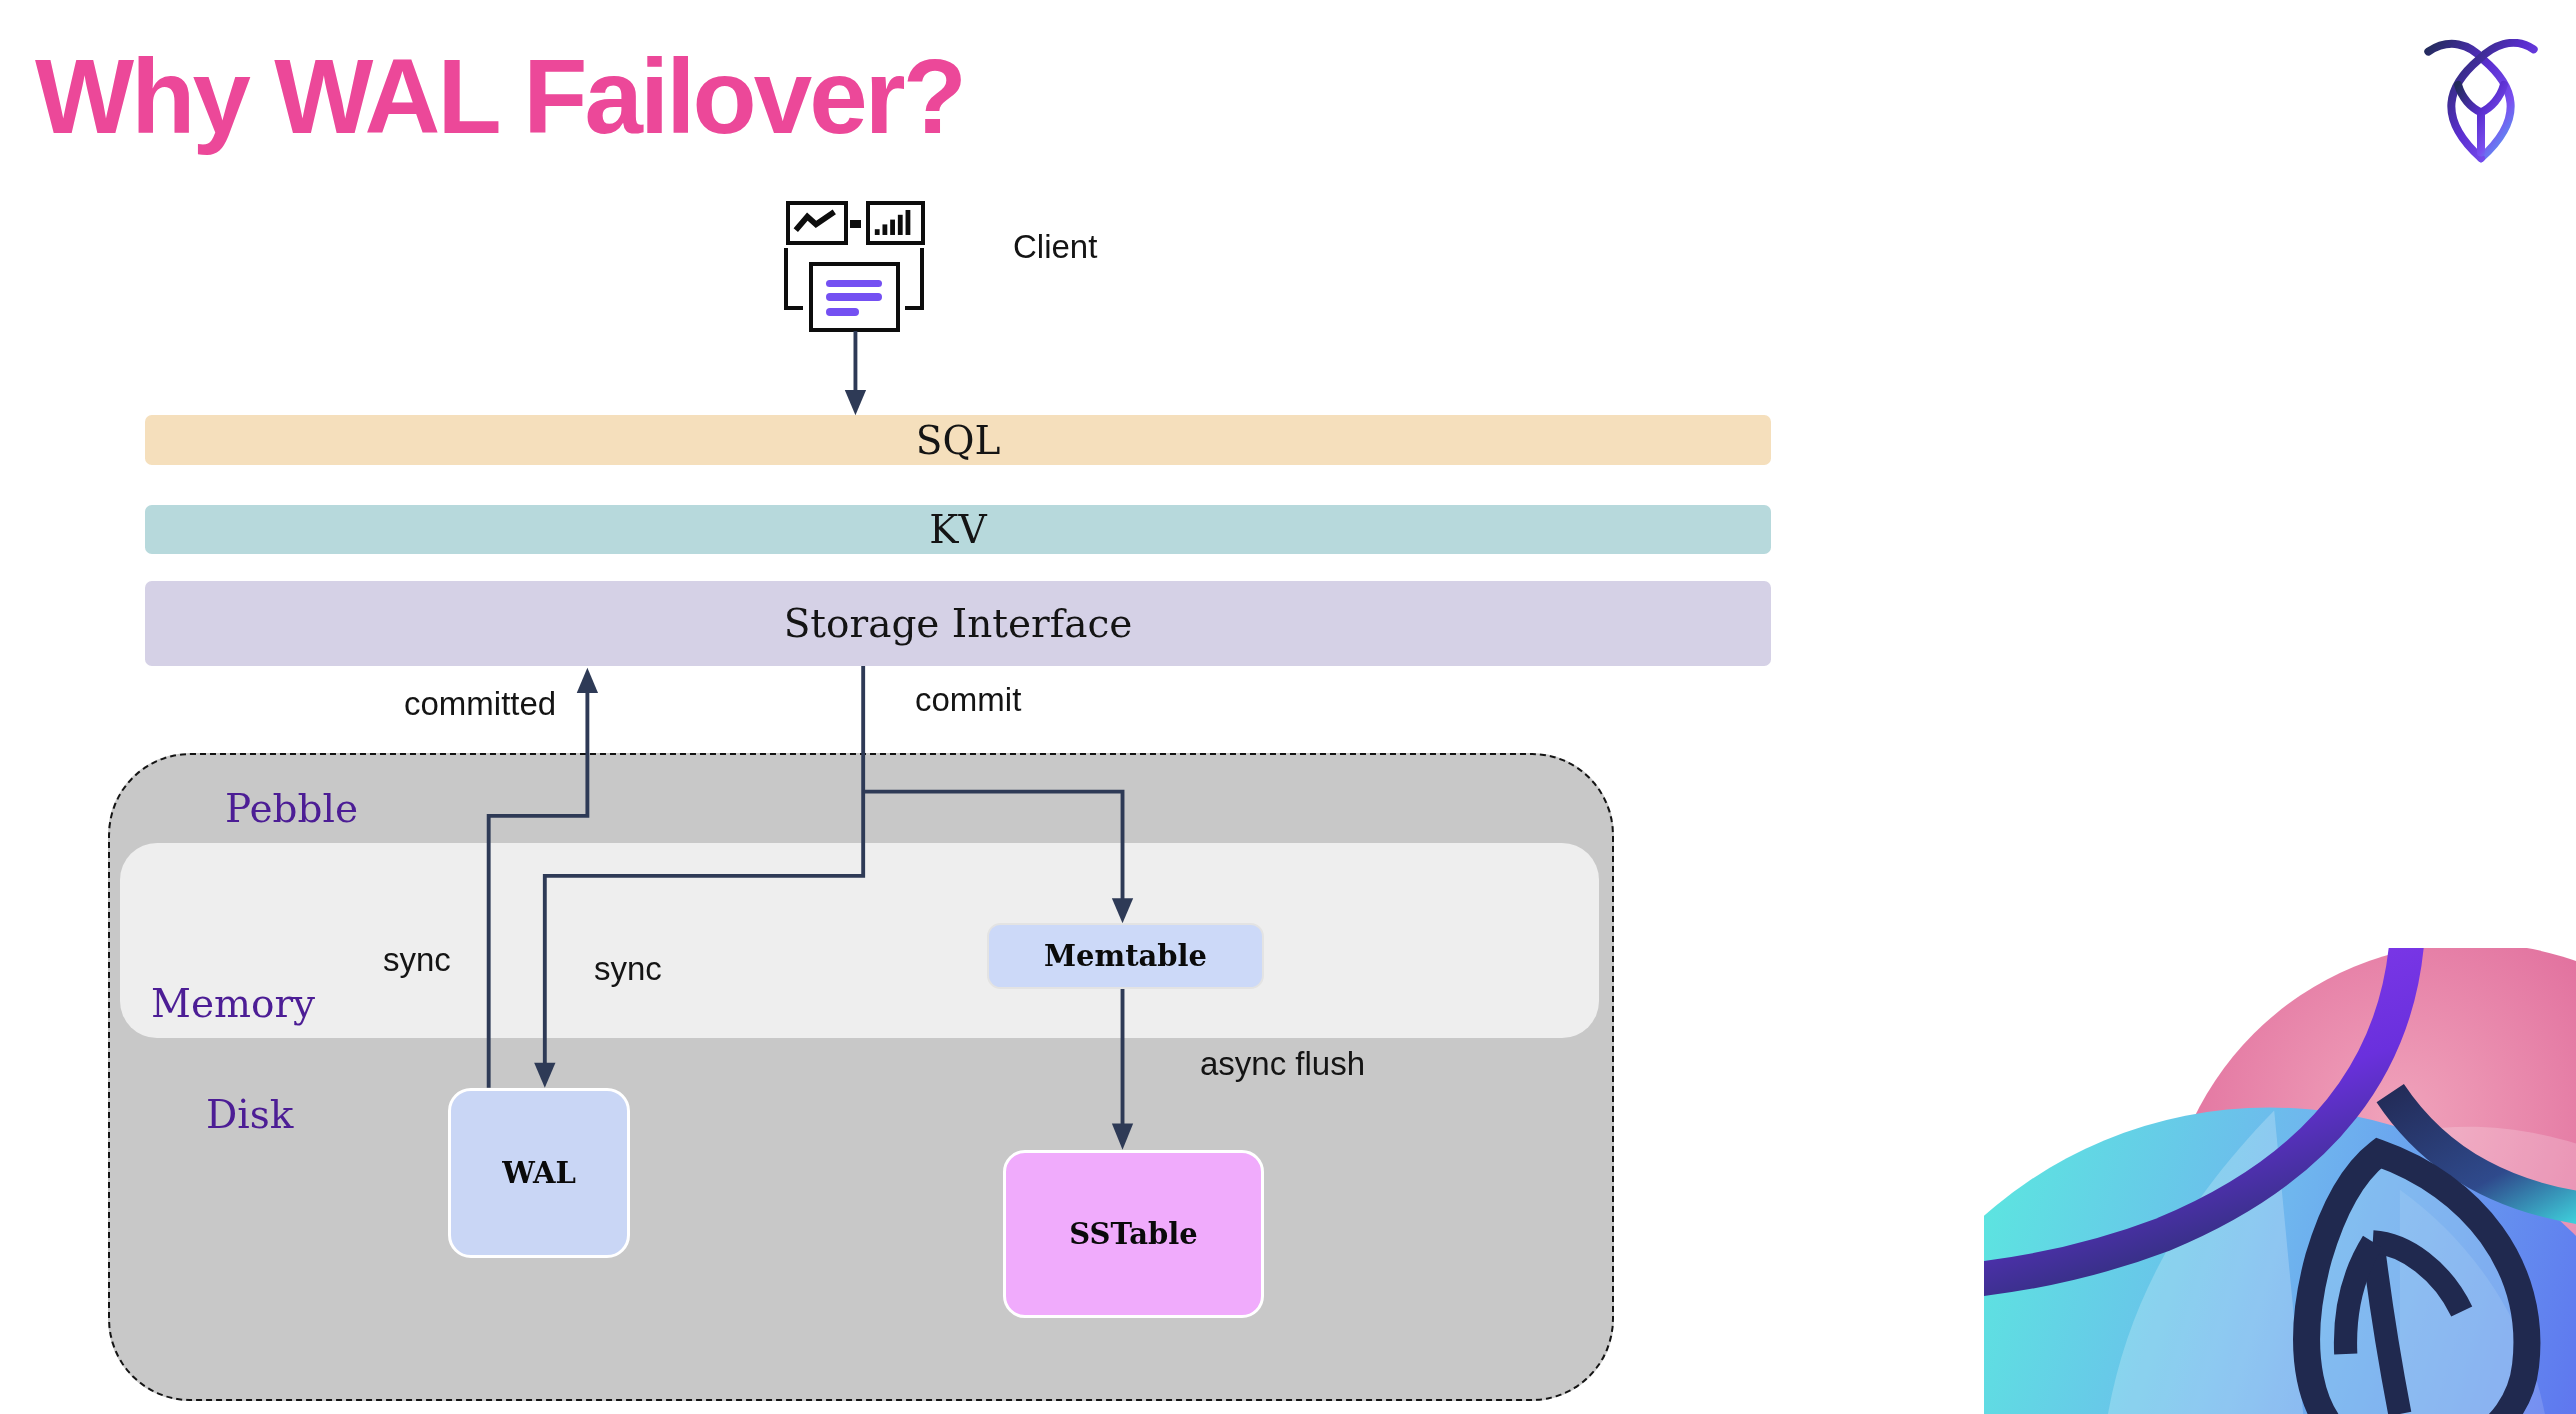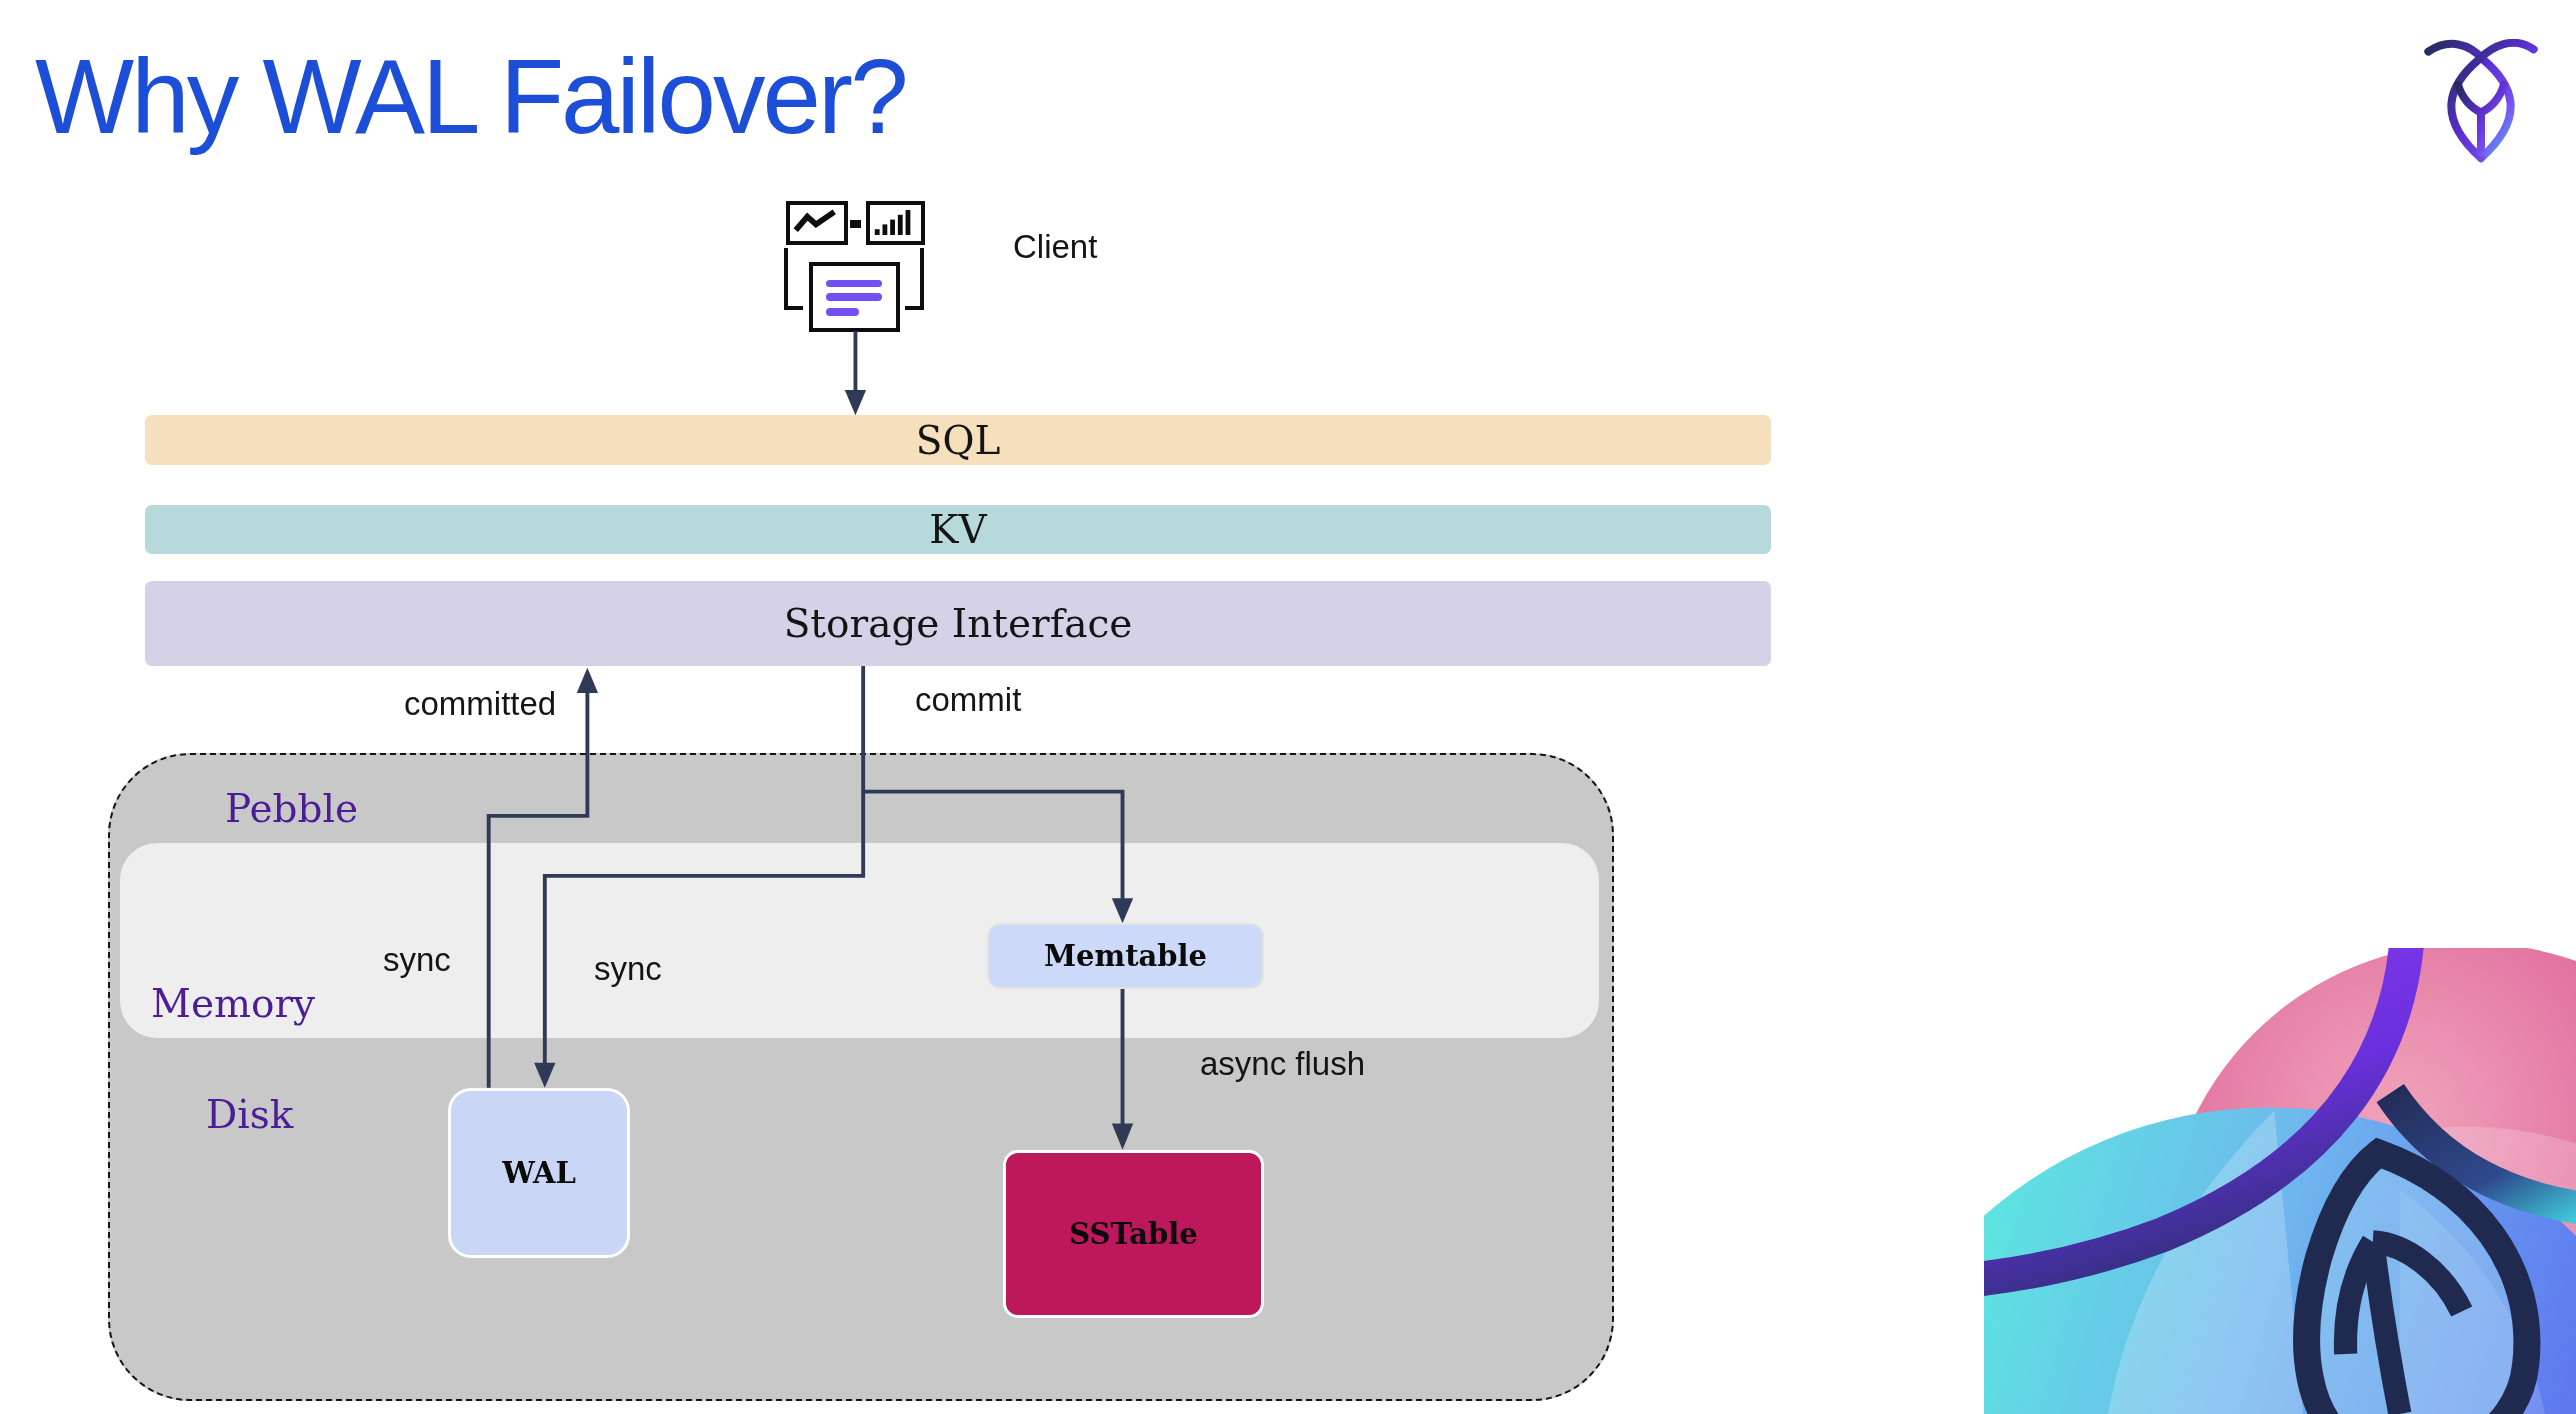--- a/index.html
+++ b/index.html
@@ -4,21 +4,21 @@
 <style>
   html,body{margin:0;padding:0;background:#ffffff;}
   #slide{
     position:relative;width:2576px;height:1415px;background:#ffffff;
     overflow:hidden;font-family:"Liberation Sans",sans-serif;color:#111;
   }
   
   .title{
     position:absolute;left:35px;top:37px;
     font-family:"Liberation Sans","DejaVu Sans",sans-serif;
-    font-weight:400;font-size:105px;letter-spacing:-2.9px;color:#1d4ed8;
+    font-weight:700;font-size:105px;letter-spacing:-2.9px;color:#ec4899;
   }
   
   .logo{position:absolute;left:2423px;top:39px;width:116px;height:126px;}
   
   .screen{position:absolute;background:#fff;border:4.8px solid #0d0d0d;box-sizing:border-box;}
   .screen1{left:786px;top:201px;width:62px;height:44px;}
   .screen2{left:866px;top:201px;width:59px;height:44px;}
   .icon-dash{position:absolute;left:850px;top:220px;width:10.6px;height:7.7px;background:#0d0d0d;}
   .bracket{position:absolute;width:19.4px;height:62px;box-sizing:border-box;}
   .bracket-l{left:784px;top:248px;border-left:4.8px solid #0d0d0d;border-bottom:4.8px solid #0d0d0d;}
@@ -59,22 +59,22 @@
   
   .node-box{
     position:absolute;display:flex;align-items:center;justify-content:center;
     font-family:"DejaVu Serif","Liberation Serif",serif;font-weight:bold;font-size:29px;color:#0a0a0a;
     box-sizing:border-box;z-index:6;
   }
   .box-memtable{left:987px;top:923px;width:277px;height:66px;background:#ccd9f8;
     border:2.9px solid #e3e3e3;border-radius:13.5px;}
   .box-wal{left:448px;top:1088px;width:182px;height:170px;background:#c9d6f5;
     border:3.9px solid #ffffff;border-radius:23px;}
-  .box-sstable{left:1003px;top:1150px;width:261px;height:168px;background:#be185d;
-    border:3.9px solid #ffffff;border-radius:15px;}
+  .box-sstable{left:1003px;top:1150px;width:261px;height:168px;background:#f0abfc;
+    border:3.9px solid #ffffff;border-radius:22px;}
   
   .flow-label{position:absolute;font-size:33px;color:#141414;z-index:7;}
   .lbl-committed{left:404px;top:685px;}
   .lbl-commit{left:915px;top:681px;}
   .lbl-sync-left{left:383px;top:941px;}
   .lbl-sync-right{left:594px;top:950px;}
   .lbl-async{left:1200px;top:1045px;}
   
   .arrows{position:absolute;left:0;top:0;width:2576px;height:1415px;z-index:5;pointer-events:none;}
   

